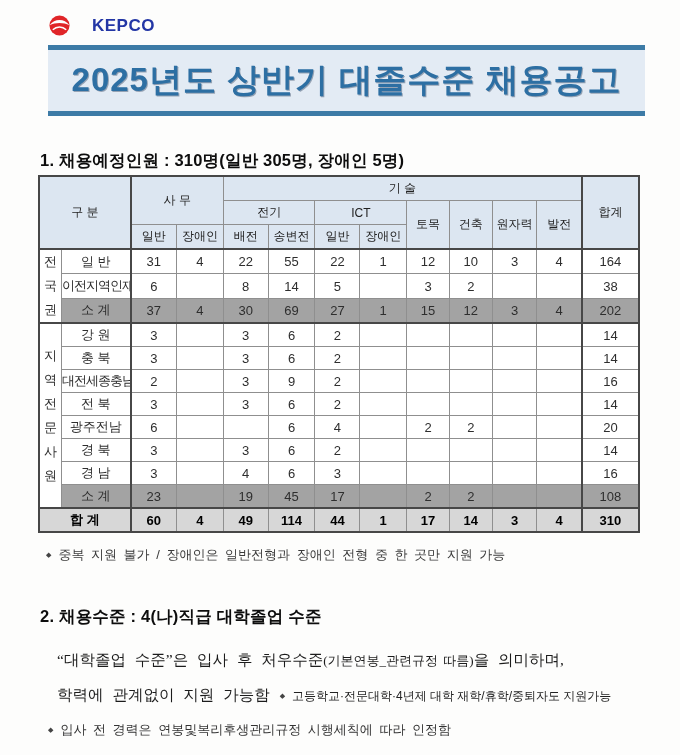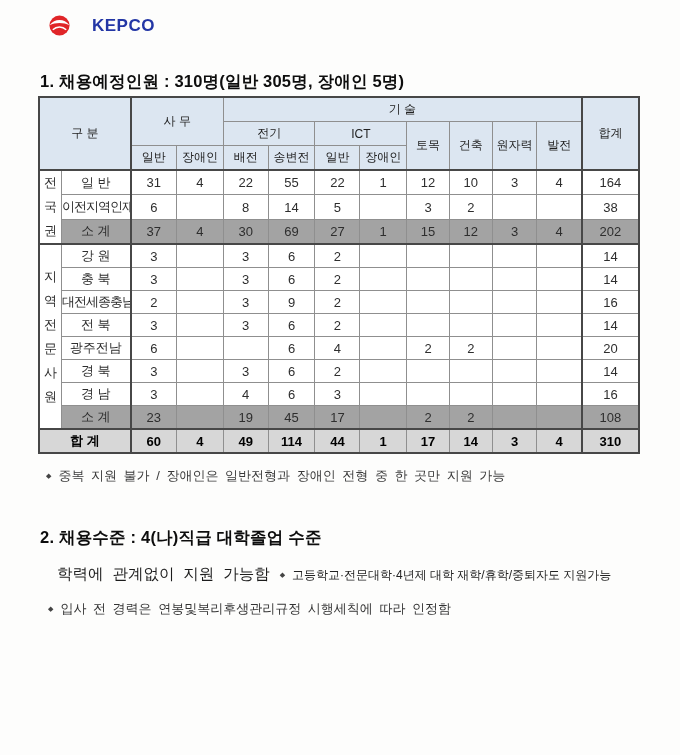--- a/index.html
+++ b/index.html
@@ -67,20 +67,23 @@
     <span class="logo-icon">
       <svg viewBox="0 0 24 24" width="23" height="23">
         <circle cx="12" cy="12" r="10.5" fill="#e02528"></circle>
         <path d="M1.5 12 C 7 4.5 17 4.5 22.5 12 C 16 8.6 8 8.6 1.5 12 Z" fill="#ffffff"></path>
         <path d="M5 16.5 C 9 12.5 15 12.5 19 16.5" stroke="#ffffff" stroke-width="1.6" fill="none"></path>
       </svg>
     </span>
     <span class="logo-text">KEPCO</span>
   </div>
 
+  <div class="banner">
+    <span class="banner-title">2025년도 상반기 대졸수준 채용공고</span>
+  </div>
 
   <div class="sec-head">1. 채용예정인원 : 310명(일반 305명, 장애인 5명)</div>
 
   <table class="recruit" id="recruit-table">
     <colgroup>
       <col style="width:22px">
         <col style="width:68px">
         <col style="width:45px">
         <col style="width:46px">
       <col style="width:44px">
@@ -290,20 +293,23 @@
         </tr>
       </tbody>
   </table>
 
   <div class="footnote">
     <span class="bullet">◆</span><span>중복 지원 불가 / 장애인은 일반전형과 장애인 전형 중 한 곳만 지원 가능</span>
   </div>
 
   <div class="sec-head sec2-head">2. 채용수준 : 4(나)직급 대학졸업 수준</div>
 
+  <div class="para">
+    <span>“대학졸업 수준”은 입사 후 처우수준</span><span class="para-small">(기본연봉_관련규정 따름)</span><span>을 의미하며,</span>
+  </div>
 
   <div class="para para2">
     <span>학력에 관계없이 지원 가능함</span><span class="note-gothic"><span class="bullet">◆</span><span>고등학교·전문대학·4년제 대학 재학/휴학/중퇴자도 지원가능</span></span>
   </div>
 
   <div class="bullet-line">
     <span class="bullet">◆</span><span>입사 전 경력은 연봉및복리후생관리규정 시행세칙에 따라 인정함</span>
   </div>
 
 </div>

